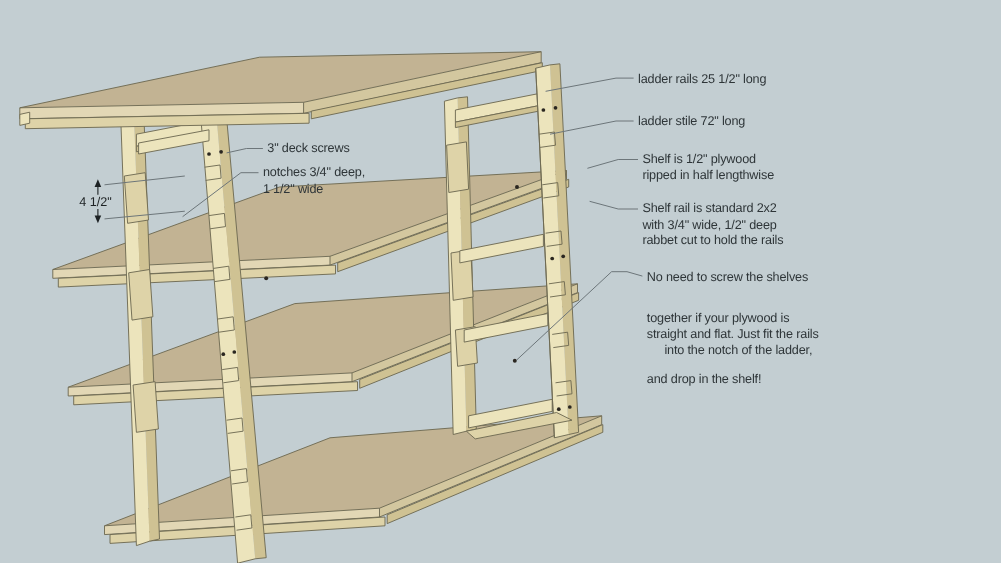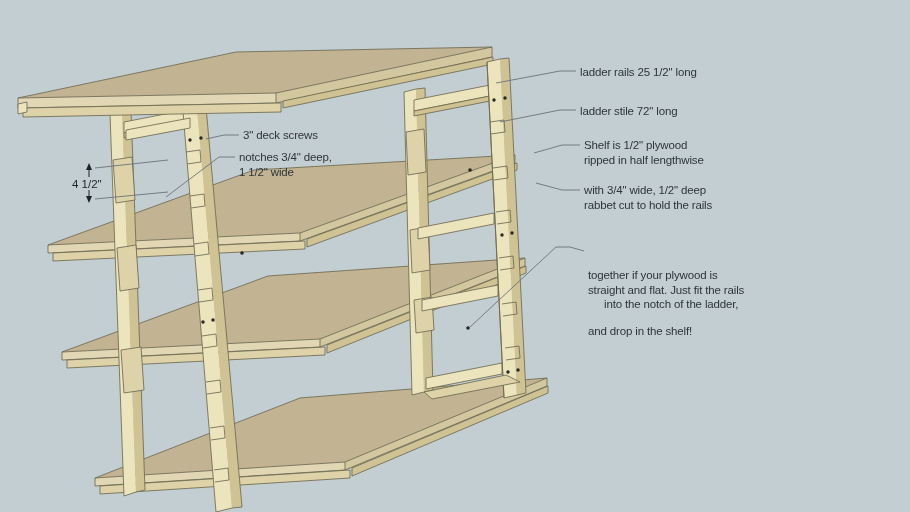--- a/index.html
+++ b/index.html
@@ -239,25 +239,27 @@
   <div class="anno" style="left:580px;top:65px;">ladder rails 25 1/2" long</div>
 
   <div class="anno" style="left:580px;top:104px;">ladder stile 72" long</div>
 
   <div style="position:absolute;left:584px;top:138px;">
     <div class="anno" style="position:relative;left:0;top:0;">Shelf is 1/2" plywood</div>
     <div class="anno" style="position:relative;left:0;top:0;">ripped in half lengthwise</div>
   </div>
 
   <div style="position:absolute;left:584px;top:183px;">
+    <div class="anno" style="position:relative;left:0;top:0;">Shelf rail is standard 2x2</div>
     <div class="anno" style="position:relative;left:0;top:0;">with 3/4" wide, 1/2" deep</div>
     <div class="anno" style="position:relative;left:0;top:0;">rabbet cut to hold the rails</div>
   </div>
 
   <div style="position:absolute;left:588px;top:245px;">
+    <div class="anno" style="position:relative;left:0;top:0;">No need to screw the shelves</div>
     <div class="anno" style="position:relative;left:0;top:0;margin-top:23px;">together if your plywood is</div>
     <div class="anno" style="position:relative;left:0;top:0;">straight and flat. Just fit the rails</div>
     <div class="anno" style="position:relative;left:16px;top:0;">into the notch of the ladder,</div>
     <div class="anno" style="position:relative;left:0;top:0;margin-top:12px;">and drop in the shelf!</div>
   </div>
 
   <div class="anno" style="left:243px;top:128px;">3" deck screws</div>
 
   <div style="position:absolute;left:239px;top:150px;">
     <div class="anno" style="position:relative;left:0;top:0;">notches 3/4" deep,</div>

